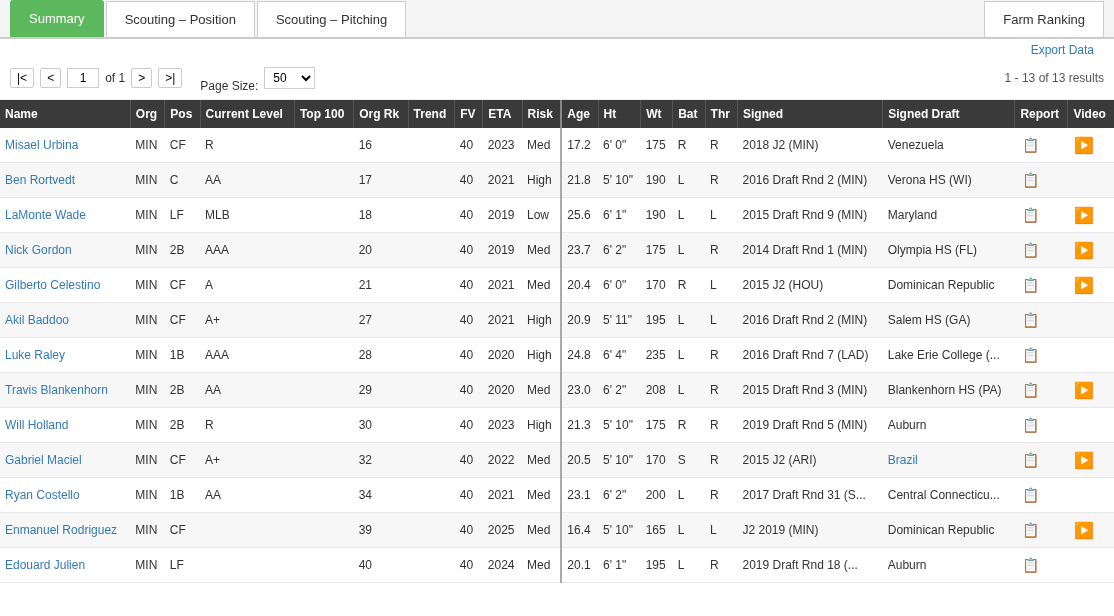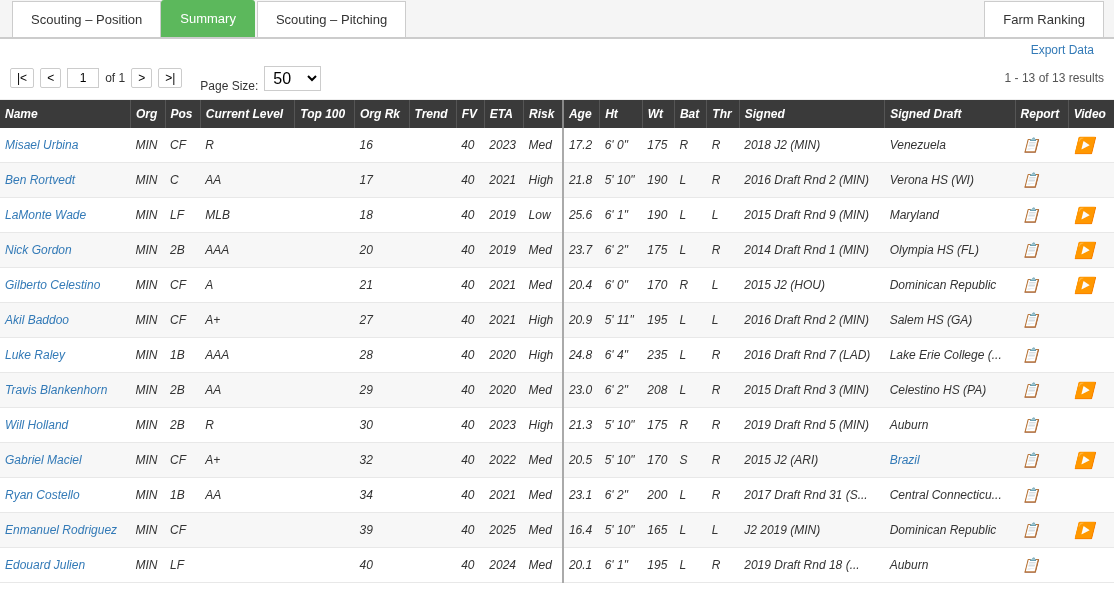--- a/index.html
+++ b/index.html
@@ -57,27 +57,27 @@
     .page-input {
       width: 32px;
       border: 1px solid #ccc;
       text-align: center;
       padding: 2px 4px;
       font-size: 12px;
     }
     .page-size-select {
       border: 1px solid #ccc;
       padding: 2px 4px;
-      font-size: 16px;
+      font-size: 12px;
       background: #fff;
     }
 
     
     .table-wrap { overflow-x: auto; }
-    table { width: 100%; border-collapse: collapse; font-size: 12px; font-style: italic; }
+    table { width: 100%; border-collapse: collapse; font-size: 12px; }
     thead tr { background: #3a3a3a; color: #fff; }
     thead th {
       padding: 7px 5px;
       text-align: left;
       font-weight: bold;
       white-space: nowrap;
       border-right: 1px solid #555;
     }
     thead th:last-child { border-right: none; }
 
@@ -97,22 +97,22 @@
       display: inline-flex; align-items: center; justify-content: center;
       width: 22px; height: 22px; cursor: pointer; color: #555;
       font-size: 14px;
     }
     .icon-btn.video { color: #555; font-size: 16px; }
   </style>
 </head>
 <body>
 
 <div class="tabs-bar">
+  <div class="tab active">Summary</div>
   <div class="tab">Scouting – Position</div>
-  <div class="tab active">Summary</div>
   <div class="tab">Scouting – Pitching</div>
   <div class="tab-gap"></div>
   <div class="tab">Farm Ranking</div>
 </div>
 
 <div style="display:flex; justify-content:flex-end; padding: 4px 10px 0;">
   <span class="export-link">Export Data</span>
 </div>
 <div class="toolbar">
   <div class="toolbar-left">
@@ -315,21 +315,21 @@
           <td></td>
           <td>40</td>
           <td>2020</td>
           <td>Med</td>
           <td style="border-left: 2px solid rgb(170, 170, 170);">23.0</td>
           <td>6' 2"</td>
           <td>208</td>
           <td>L</td>
           <td>R</td>
           <td>2015 Draft Rnd 3 (MIN)</td>
-          <td>Celestino HS (PA)</td>
+          <td>Blankenhorn HS (PA)</td>
           <td><span class="icon-btn" title="Report">📋</span></td>
           <td><span class="icon-btn video" title="Video">▶️</span></td>
         </tr>
         <tr>
           <td class="name-col">Will Holland</td>
           <td>MIN</td>
           <td>2B</td>
           <td>R</td>
           <td></td>
           <td>30</td>

